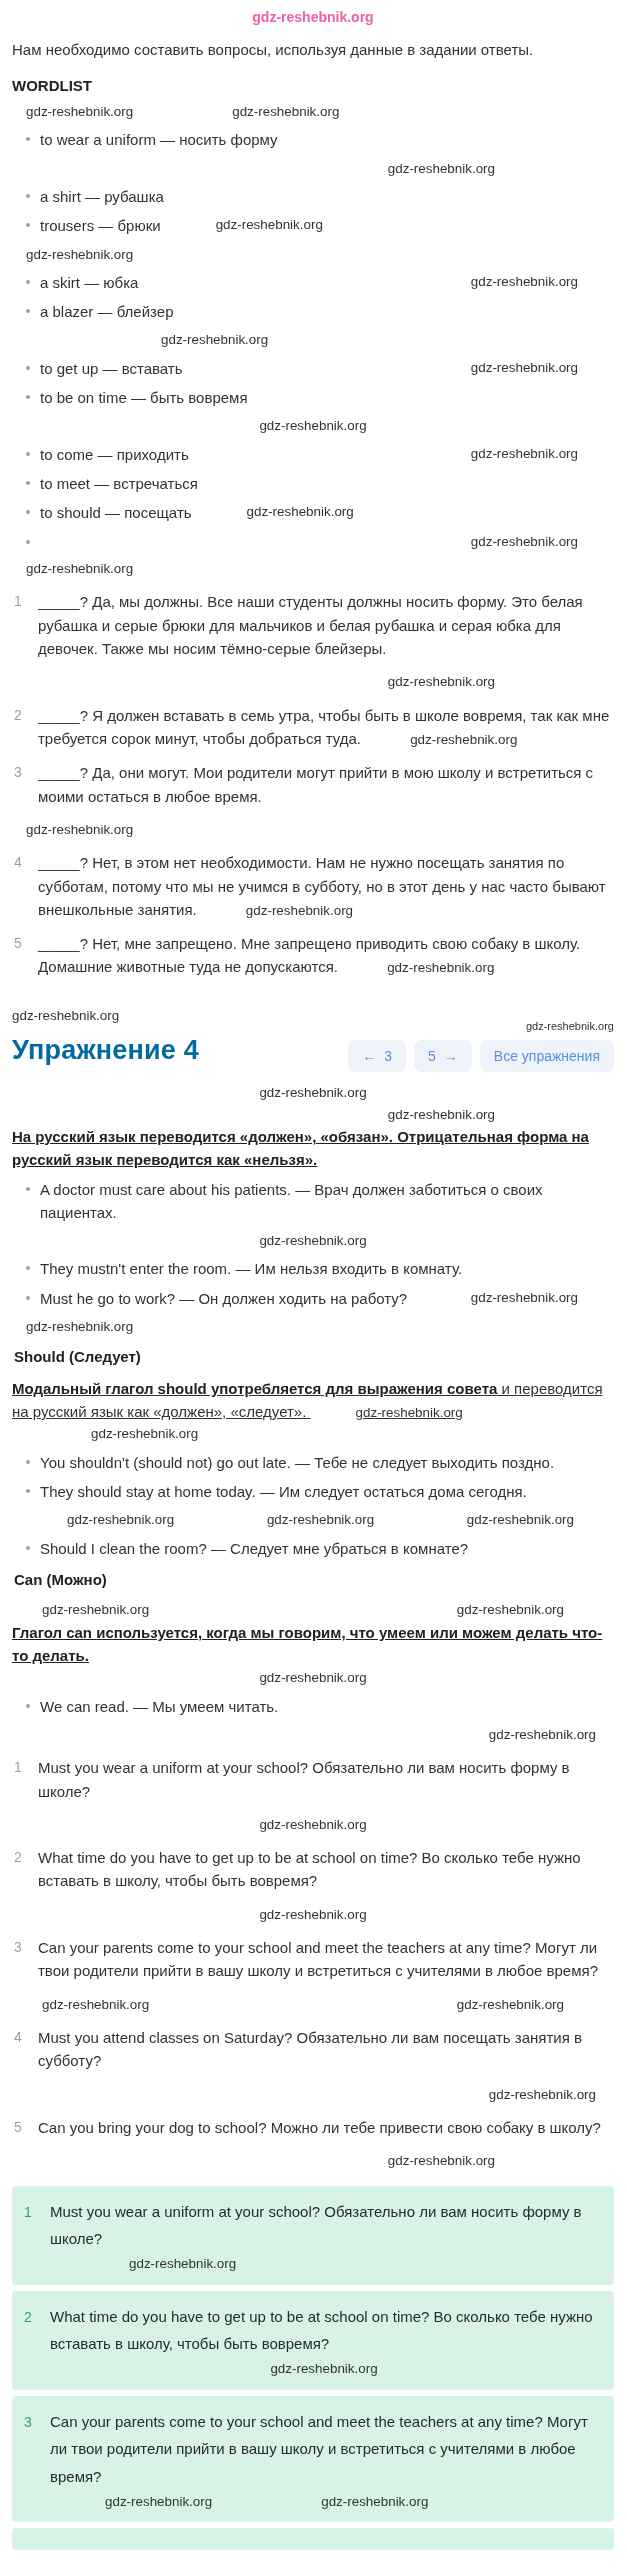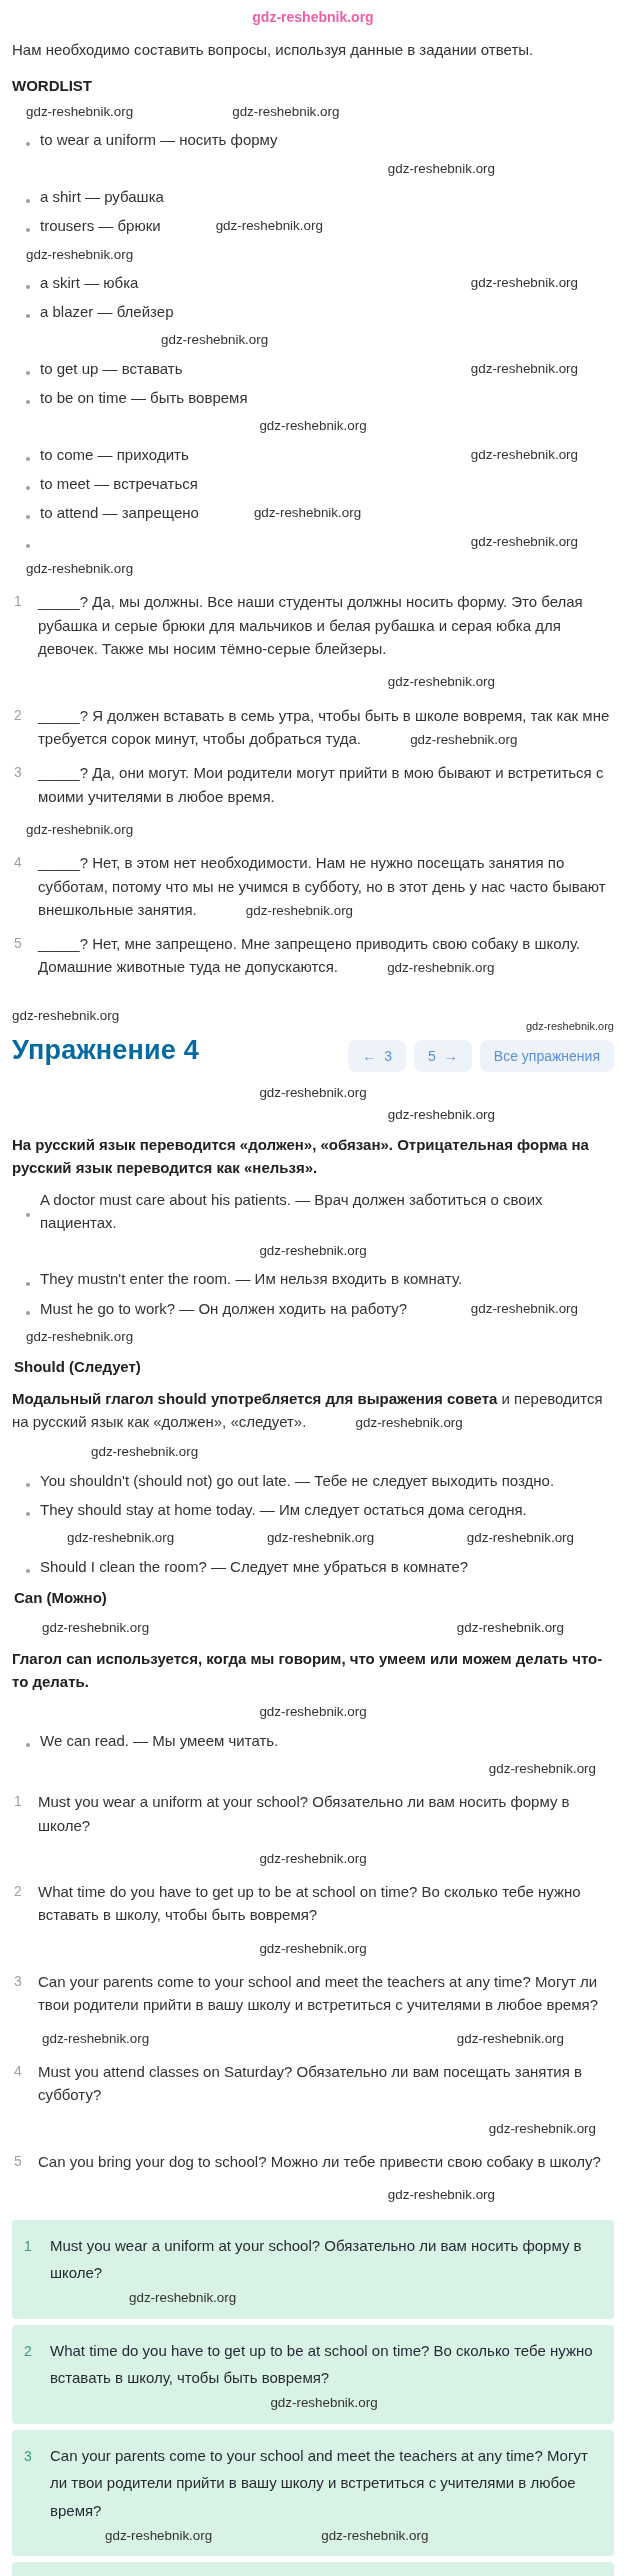--- a/index.html
+++ b/index.html
@@ -25,23 +25,23 @@
   .wm-row-3 { display:flex; justify-content:space-between; padding:0 40px 0 55px; }
   .wm-row-2 { display:flex; justify-content:space-between; padding:0 50px 0 30px; }
   .wm-row-2g { display:flex; gap:109px; padding-left:55px; }
   .wm-inline { display:inline; margin-left:45px; }
   .wm-flex-right { margin-left:auto; padding-right:36px; white-space:nowrap; }
 
   .intro { margin:10px 0 8px; }
   .h-wordlist { font-size:15px; font-weight:700; color:#222; margin:12px 0 4px; }
   .h-grammar  { font-size:15px; font-weight:700; color:#222; margin:8px 0 8px; padding-left:2px; }
   .bold { font-weight:700; color:#222; }
-  p.para { margin:8px 0; }
-
-  .bullet { display:flex; align-items:center; gap:10px; padding-left:14px; margin:6px 0; }
+  p.para { margin:0 0;text-decoration:underline; }
+
+  .bullet { display:flex; align-items:flex-start; gap:10px; padding-left:14px; margin:6px 0; }
   .bullet .dot { width:4px; height:4px; border-radius:50%; background:#9aa0a8; margin-top:9px; flex:none; }
 
   .numitem { display:flex; gap:12px; margin:11px 0; padding-left:2px; }
   .numitem .num { color:#9aa0a8; flex:none; width:12px; font-size:14px; padding-top:1px; }
   .atext { flex:1; }
 
   .ex-header { display:flex; justify-content:space-between; align-items:flex-end; margin:26px 0 10px; }
   .ex-left .wm { margin-bottom:4px; }
   .ex-right { display:flex; flex-direction:column; align-items:flex-end; gap:5px; }
   .h-exercise { font-size:27px; font-weight:700; color:#0369a1; letter-spacing:0.2px; }
@@ -129,21 +129,21 @@
     <span class="wm wm-flex-right">gdz-reshebnik.org</span>
   </div>
 
   <div class="bullet">
     <span class="dot"></span>
     <span>to meet — встречаться</span>
   </div>
 
   <div class="bullet">
     <span class="dot"></span>
-    <span>to attend — запрещено</span>
+    <span>to should — посещать</span>
     <span class="wm wm-inline">gdz-reshebnik.org</span>
   </div>
 
   <div class="bullet">
     <span class="dot"></span>
     <span class="wm wm-flex-right">gdz-reshebnik.org</span>
   </div>
   <div class="wm wm-l">gdz-reshebnik.org</div>
 
   <div class="numitem">
@@ -153,21 +153,21 @@
   <div class="wm wm-cr">gdz-reshebnik.org</div>
 
   <div class="numitem">
     <span class="num">2</span>
     <div class="atext"><span>_____? Я должен вставать в семь утра, чтобы быть в школе вовремя, так как мне требуется сорок минут, чтобы добраться туда.</span>
       <span class="wm wm-inline">gdz-reshebnik.org</span></div>
   </div>
 
   <div class="numitem">
     <span class="num">3</span>
-    <div class="atext"><span>_____? Да, они могут. Мои родители могут прийти в мою бывают и встретиться с моими учителями в любое время.</span></div>
+    <div class="atext"><span>_____? Да, они могут. Мои родители могут прийти в мою школу и встретиться с моими остаться в любое время.</span></div>
   </div>
   <div class="wm wm-l">gdz-reshebnik.org</div>
 
   <div class="numitem">
     <span class="num">4</span>
     <div class="atext"><span>_____? Нет, в этом нет необходимости. Нам не нужно посещать занятия по субботам, потому что мы не учимся в субботу, но в этот день у нас часто бывают внешкольные занятия.</span>
       <span class="wm wm-inline">gdz-reshebnik.org</span></div>
   </div>
 
   <div class="numitem">

